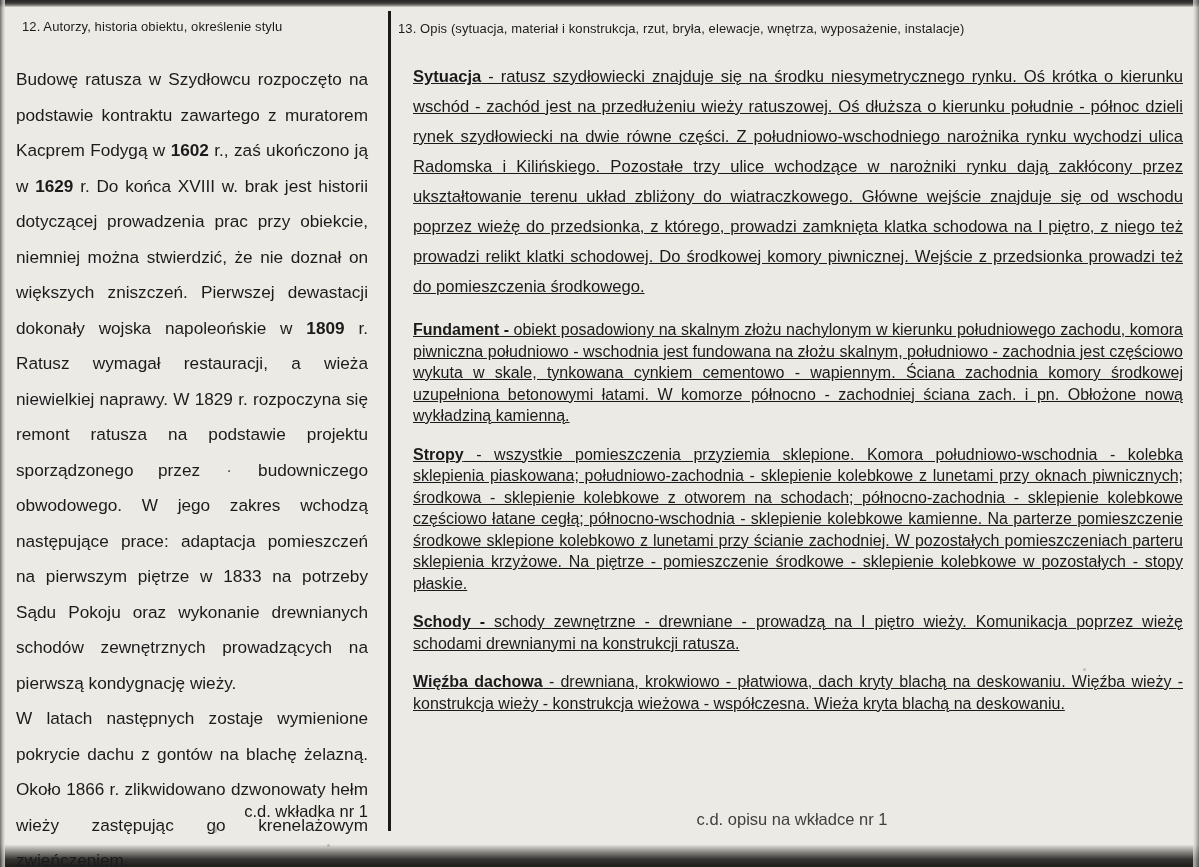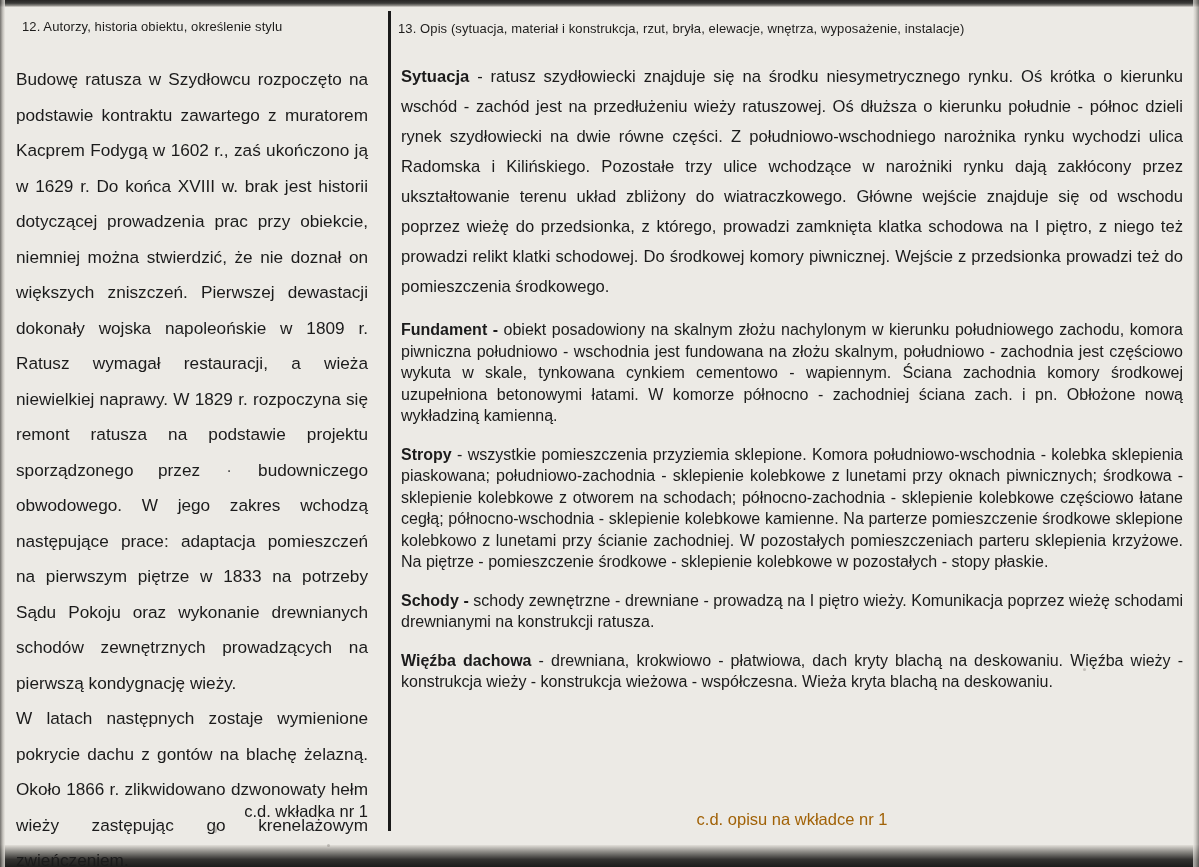--- a/index.html
+++ b/index.html
@@ -85,21 +85,21 @@
     color: #1b1b1b;
     text-align: justify;
     text-justify: inter-word;
   }
   .left-col p.justified {
     text-align: justify;
   }
   .left-col p.lastpara {
     text-align: justify;
   }
-  .left-col b { font-weight: normal; }
+  .left-col b { font-weight: bold; }
   .dot-artifact {
     display: inline-block;
     width: 9px;
     text-align: center;
     color: #4a4a4a;
   }
   .footnote-left {
     position: absolute;
     left: 16px;
     top: 802px;
@@ -110,43 +110,44 @@
   }
 
   
   .right-col {
     position: absolute;
     left: 401px;
     top: 62px;
     width: 782px;
   }
   .right-col .blk {
-    margin: 0 0 17px 0;
+    margin: 0 0 17px 12px;
     color: #1b1b1b;
     text-align: justify;
+    text-decoration: underline;
   }
   .right-col .blk.loose {
     font-size: 16.6px;
     line-height: 30px;
   }
   .right-col .blk.tight {
     font-size: 16px;
     line-height: 21.5px;
   }
   .right-col .blk .lead {
     font-weight: bold;
   }
   .footnote-right {
     position: absolute;
     left: 401px;
     top: 810px;
     width: 782px;
     text-align: center;
     font-size: 16.5px;
-    color: #a16207;
+    color: #404040;
   }
 
   
   .speck {
     position: absolute;
     background: #9a9791;
     border-radius: 50%;
     opacity: 0.55;
   }
 </style>

